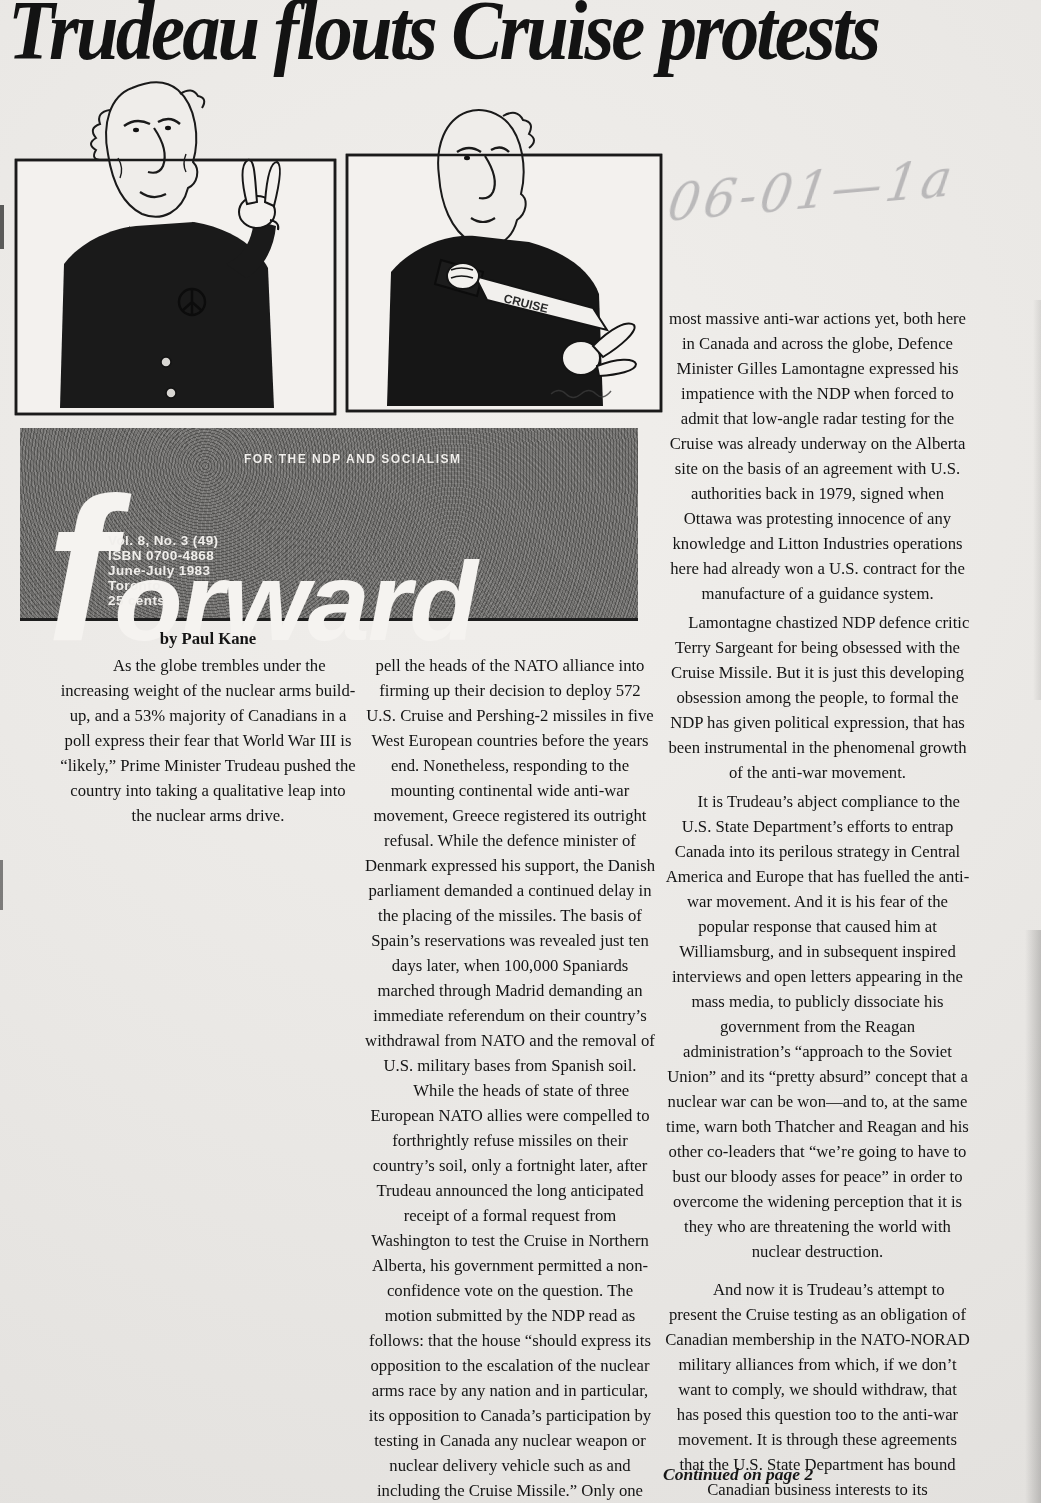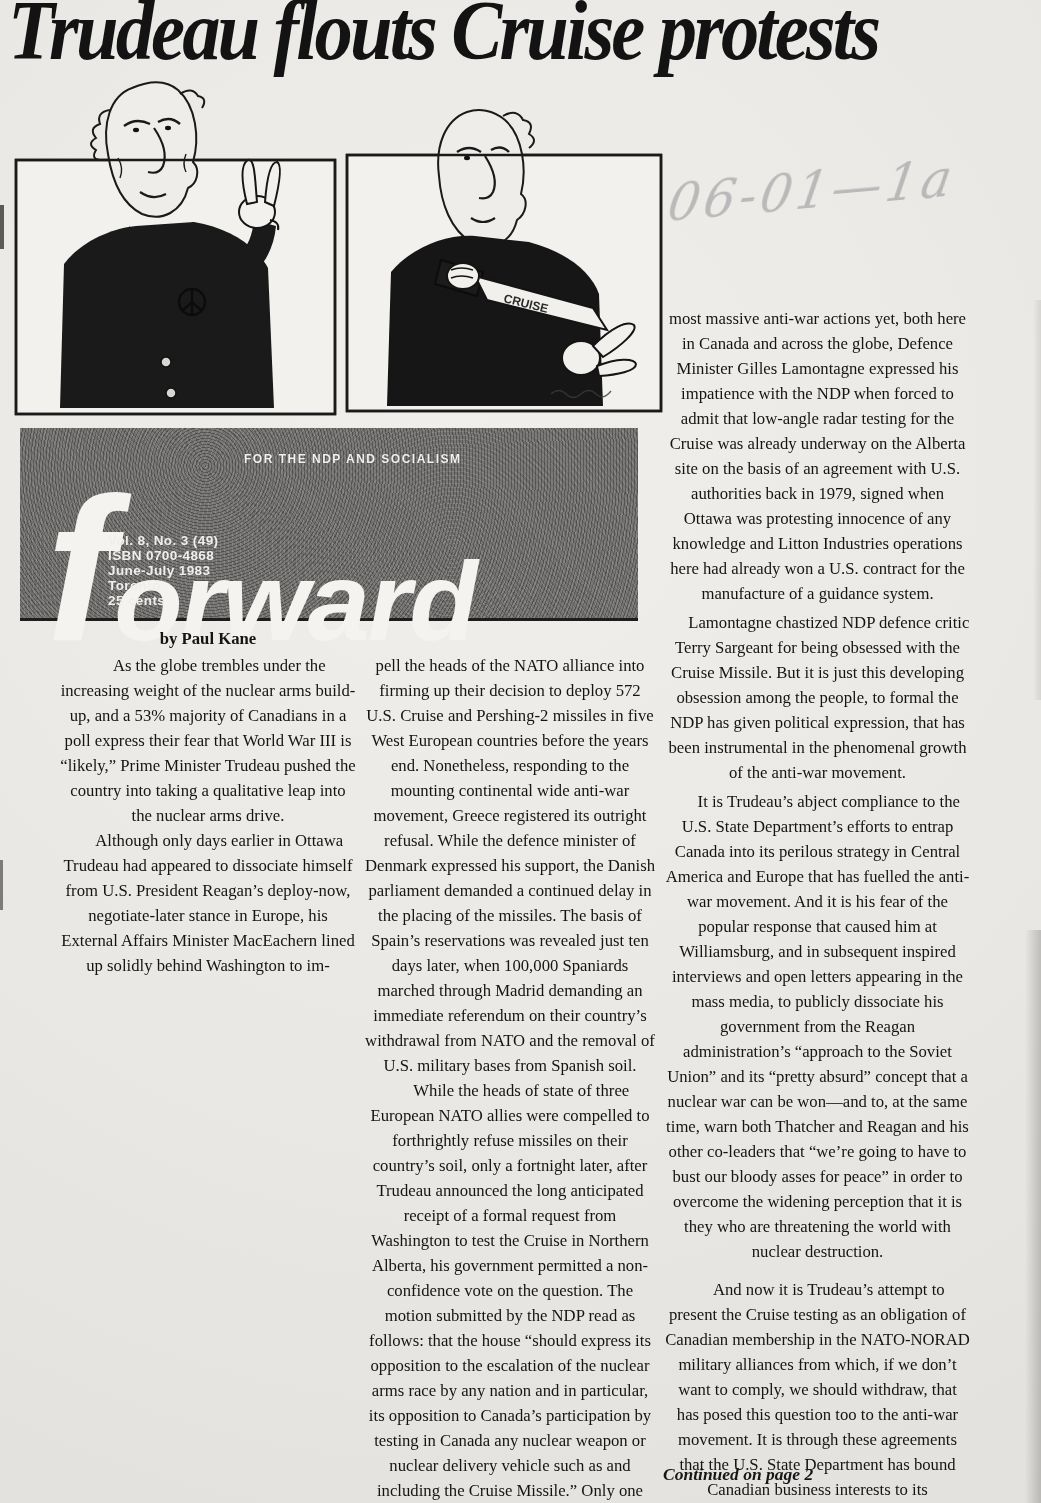--- a/index.html
+++ b/index.html
@@ -161,21 +161,20 @@
     <span>ISBN 0700-4868</span>
     <span>June-July 1983</span>
     <span>Toronto</span>
     <span>25 cents</span>
   </div>
 </div>
 
 <div class="col col-left">
   <p class="byline">by Paul Kane</p>
   <p>As the globe trembles under the increasing weight of the nuclear arms build-up, and a 53% majority of Canadians in a poll express their fear that World War III is “likely,” Prime Minister Trudeau pushed the country into taking a qualitative leap into the nuclear arms drive.</p>
-  <p>Although only days earlier in Ottawa Trudeau had appeared to dissociate himself from U.S. President Reagan’s deploy-now, negotiate-later stance in Europe, his External Affairs Minister MacEachern lined up solidly behind Washington to im-</p>
 </div>
 
 <div class="col col-mid">
   <p class="noindent">pell the heads of the NATO alliance into firming up their decision to deploy 572 U.S. Cruise and Pershing-2 missiles in five West European countries before the years end. Nonetheless, responding to the mounting continental wide anti-war movement, Greece registered its outright refusal. While the defence minister of Denmark expressed his support, the Danish parliament demanded a continued delay in the placing of the missiles. The basis of Spain’s reservations was revealed just ten days later, when 100,000 Spaniards marched through Madrid demanding an immediate referendum on their country’s withdrawal from NATO and the removal of U.S. military bases from Spanish soil.</p>
   <p>While the heads of state of three European NATO allies were compelled to forthrightly refuse missiles on their country’s soil, only a fortnight later, after Trudeau announced the long anticipated receipt of a formal request from Washington to test the Cruise in Northern Alberta, his government permitted a non-confidence vote on the question. The motion submitted by the NDP read as follows: that the house “should express its opposition to the escalation of the nuclear arms race by any nation and in particular, its opposition to Canada’s participation by testing in Canada any nuclear weapon or nuclear delivery vehicle such as and including the Cruise Missile.” Only one Liberal, former cabinet minister Warren Allmand, along with four Progressive Conservatives, voted with the NDP which tallied 34 votes for, 213 against.</p>
   <p>Uneasy into this fall will see the</p>
 </div>
 
 <div class="col col-right">
   <p class="noindent">most massive anti-war actions yet, both here in Canada and across the globe, Defence Minister Gilles Lamontagne expressed his impatience with the NDP when forced to admit that low-angle radar testing for the Cruise was already underway on the Alberta site on the basis of an agreement with U.S. authorities back in 1979, signed when Ottawa was protesting innocence of any knowledge and Litton Industries operations here had already won a U.S. contract for the manufacture of a guidance system.</p>

